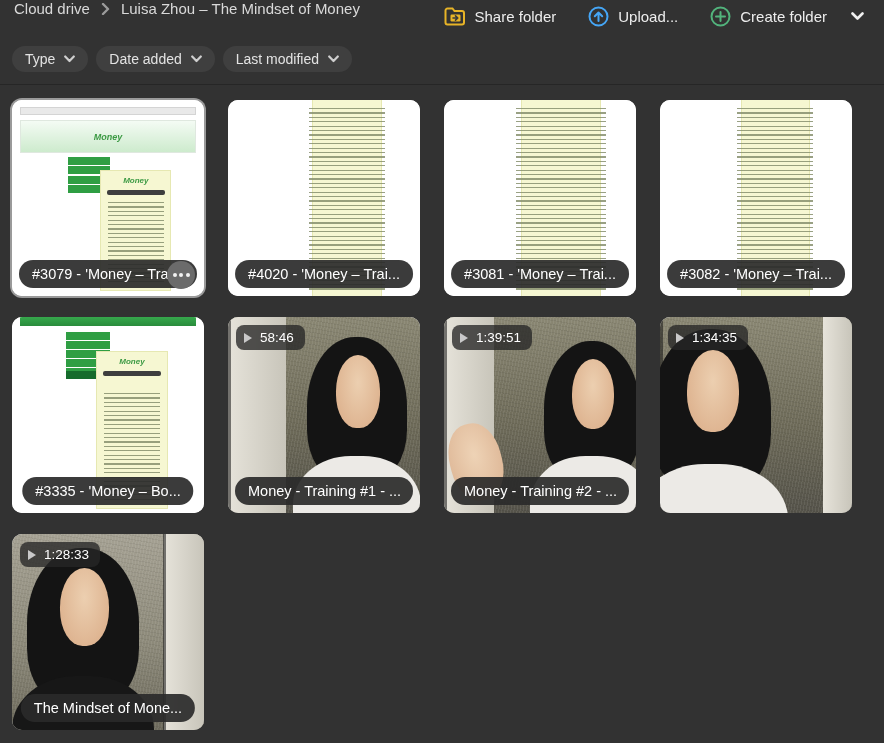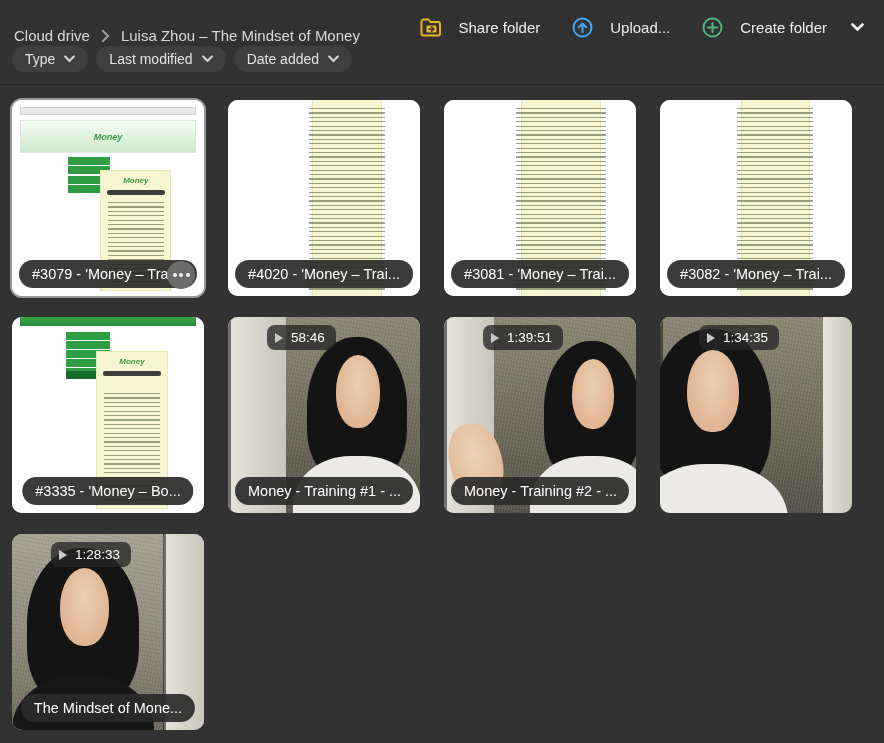--- a/index.html
+++ b/index.html
@@ -8,30 +8,30 @@
     background: #323232;
     font-family: "Liberation Sans", sans-serif;
     color: #e8e8e8;
     overflow: hidden;
   }
 
   
   .topbar {
     height: 44px;
     display: flex;
-    align-items: flex-end;
+    align-items: flex-start;
     justify-content: space-between;
     padding: 0 16px 0 14px;
   }
   .crumbs { display: flex; align-items: center; gap: 11px; font-size: 15px; color: #d9d9d9; }
   .crumb { cursor: pointer; }
   .crumb-sep svg { display: block; }
   .actions { display: flex; align-items: center; gap: 8px; }
   .action-btn {
-    display: flex; align-items: center; gap: 17px;
+    display: flex; align-items: center; gap: 9px;
     background: none; border: none; cursor: pointer;
     color: #ededed; font-size: 15px; font-family: inherit;
     padding: 6px 12px;
   }
   .action-btn svg { display: block; }
   .upload-caret { background:none; border:none; cursor:pointer; padding: 6px 4px; }
 
   
   .filterbar { display: flex; gap: 8px; padding: 2px 12px 12px 12px; }
   .chip {
@@ -69,21 +69,21 @@
     padding: 7px 13px; border-radius: 15px;
     max-width: 178px; white-space: nowrap; overflow: hidden;
   }
   .card.has-menu .label-pill { width: 178px; padding-right: 34px; }
 
   .duration-badge {
     position: absolute; top: 8px; left: 8px; z-index: 5;
     display: flex; align-items: center; gap: 8px;
     background: rgba(38,38,38,0.78);
     color: #fff; font-size: 13.5px;
-    padding: 5px 11px 5px 8px; border-radius: 8px; margin-left: 31px;
+    padding: 5px 11px 5px 8px; border-radius: 8px;
   }
   .play-icon {
     width: 0; height: 0;
     border-left: 8px solid #c9c9c9;
     border-top: 5px solid transparent;
     border-bottom: 5px solid transparent;
   }
 
   .menu-dots {
     position: absolute; right: 9px; bottom: 7px; z-index: 6;
@@ -252,29 +252,29 @@
 <div class="filterbar">
   <button class="chip">
     <span>Type</span>
     <span>
       <svg width="11" height="8" viewBox="0 0 11 8">
           <path d="M1.2 1.5 L5.5 6 L9.8 1.5" fill="none" stroke="#cfcfcf" stroke-width="2.2" stroke-linecap="round" stroke-linejoin="round"></path>
         </svg>
     </span>
   </button>
   <button class="chip">
-    <span>Last modified</span>
+    <span>Date added</span>
     <span>
       <svg width="11" height="8" viewBox="0 0 11 8">
           <path d="M1.2 1.5 L5.5 6 L9.8 1.5" fill="none" stroke="#cfcfcf" stroke-width="2.2" stroke-linecap="round" stroke-linejoin="round"></path>
         </svg>
     </span>
   </button>
   <button class="chip">
-    <span>Date added</span>
+    <span>Last modified</span>
     <span>
       <svg width="11" height="8" viewBox="0 0 11 8">
           <path d="M1.2 1.5 L5.5 6 L9.8 1.5" fill="none" stroke="#cfcfcf" stroke-width="2.2" stroke-linecap="round" stroke-linejoin="round"></path>
         </svg>
     </span>
   </button>
 </div>
 
 <hr class="divider">
 

